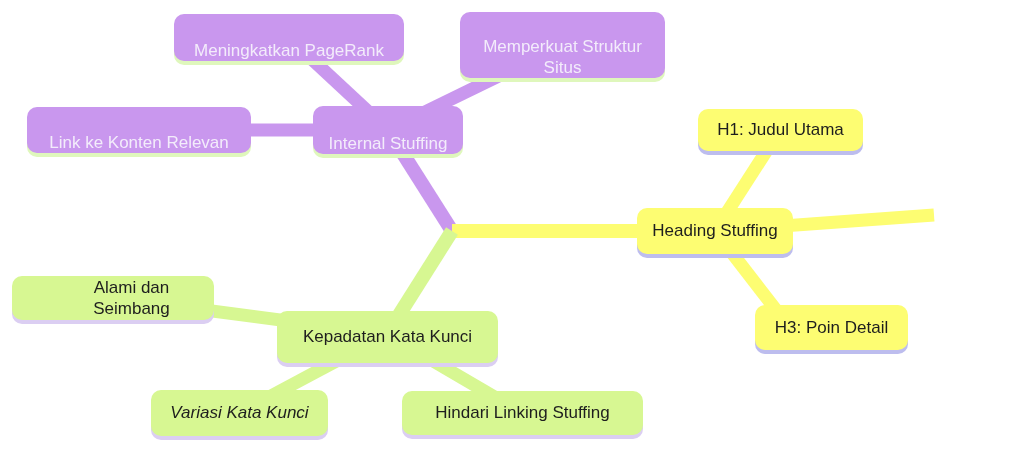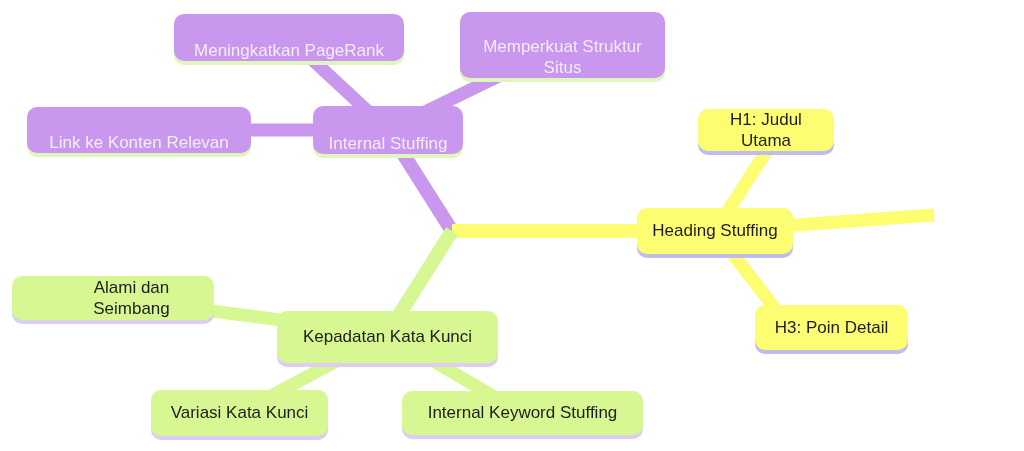--- a/index.html
+++ b/index.html
@@ -60,26 +60,26 @@
     justify-content: center;
     text-align: center;
     font-size: 17px;
   }
   
   .n-internal  { left: 313px; top: 106px; width: 150px; height: 48px; }
   .n-pagerank  { left: 174px; top:  14px; width: 230px; height: 47px; }
   .n-struktur  { left: 460px; top:  12px; width: 205px; height: 66px; }
   .n-relevan   { left:  27px; top: 107px; width: 224px; height: 46px; }
   .n-heading   { left: 637px; top: 208px; width: 156px; height: 46px; }
-  .n-h1        { left: 698px; top: 109px; width: 136px; height: 42px; }
+  .n-h1        { left: 698px; top: 109px; width: 165px; height: 42px; }
   .n-h2        { left: 858px; top: 192px; width: 153px; height: 45px; }
   .n-h3        { left: 714px; top: 305px; width: 153px; height: 45px; margin-left: 41px; }
   .n-kepadatan { left: 277px; top: 311px; width: 221px; height: 52px; }
   .n-alami     { left:  12px; top: 276px; width: 202px; height: 44px; padding-left: 43px; }
-  .n-variasi   { left: 151px; top: 390px; width: 177px; height: 46px; }
+  .n-variasi   { left: 151px; top: 390px; width: 177px; height: 46px; font-style: italic; }
   .n-hindari   { left: 402px; top: 391px; width: 241px; height: 44px; }
 </style>
 </head>
 <body>
 
 <div class="canvas">
 
   <svg class="edges" viewBox="0 0 1024 451" xmlns="http://www.w3.org/2000/svg">
 
     <line x1="452" y1="231" x2="388" y2="130" stroke-width="14" stroke="#C997EE"></line>
@@ -126,16 +126,16 @@
   <div class="node sec-green n-kepadatan">
     <span>Kepadatan Kata Kunci</span>
   </div>
   <div class="node sec-green n-alami">
     <span>Alami dan Seimbang</span>
   </div>
   <div class="node sec-green n-variasi">
     <span>Variasi Kata Kunci</span>
   </div>
   <div class="node sec-green n-hindari">
-    <span>Internal Keyword Stuffing</span>
+    <span>Hindari Linking Stuffing</span>
   </div>
 
 </div>
 
 </body></html>

